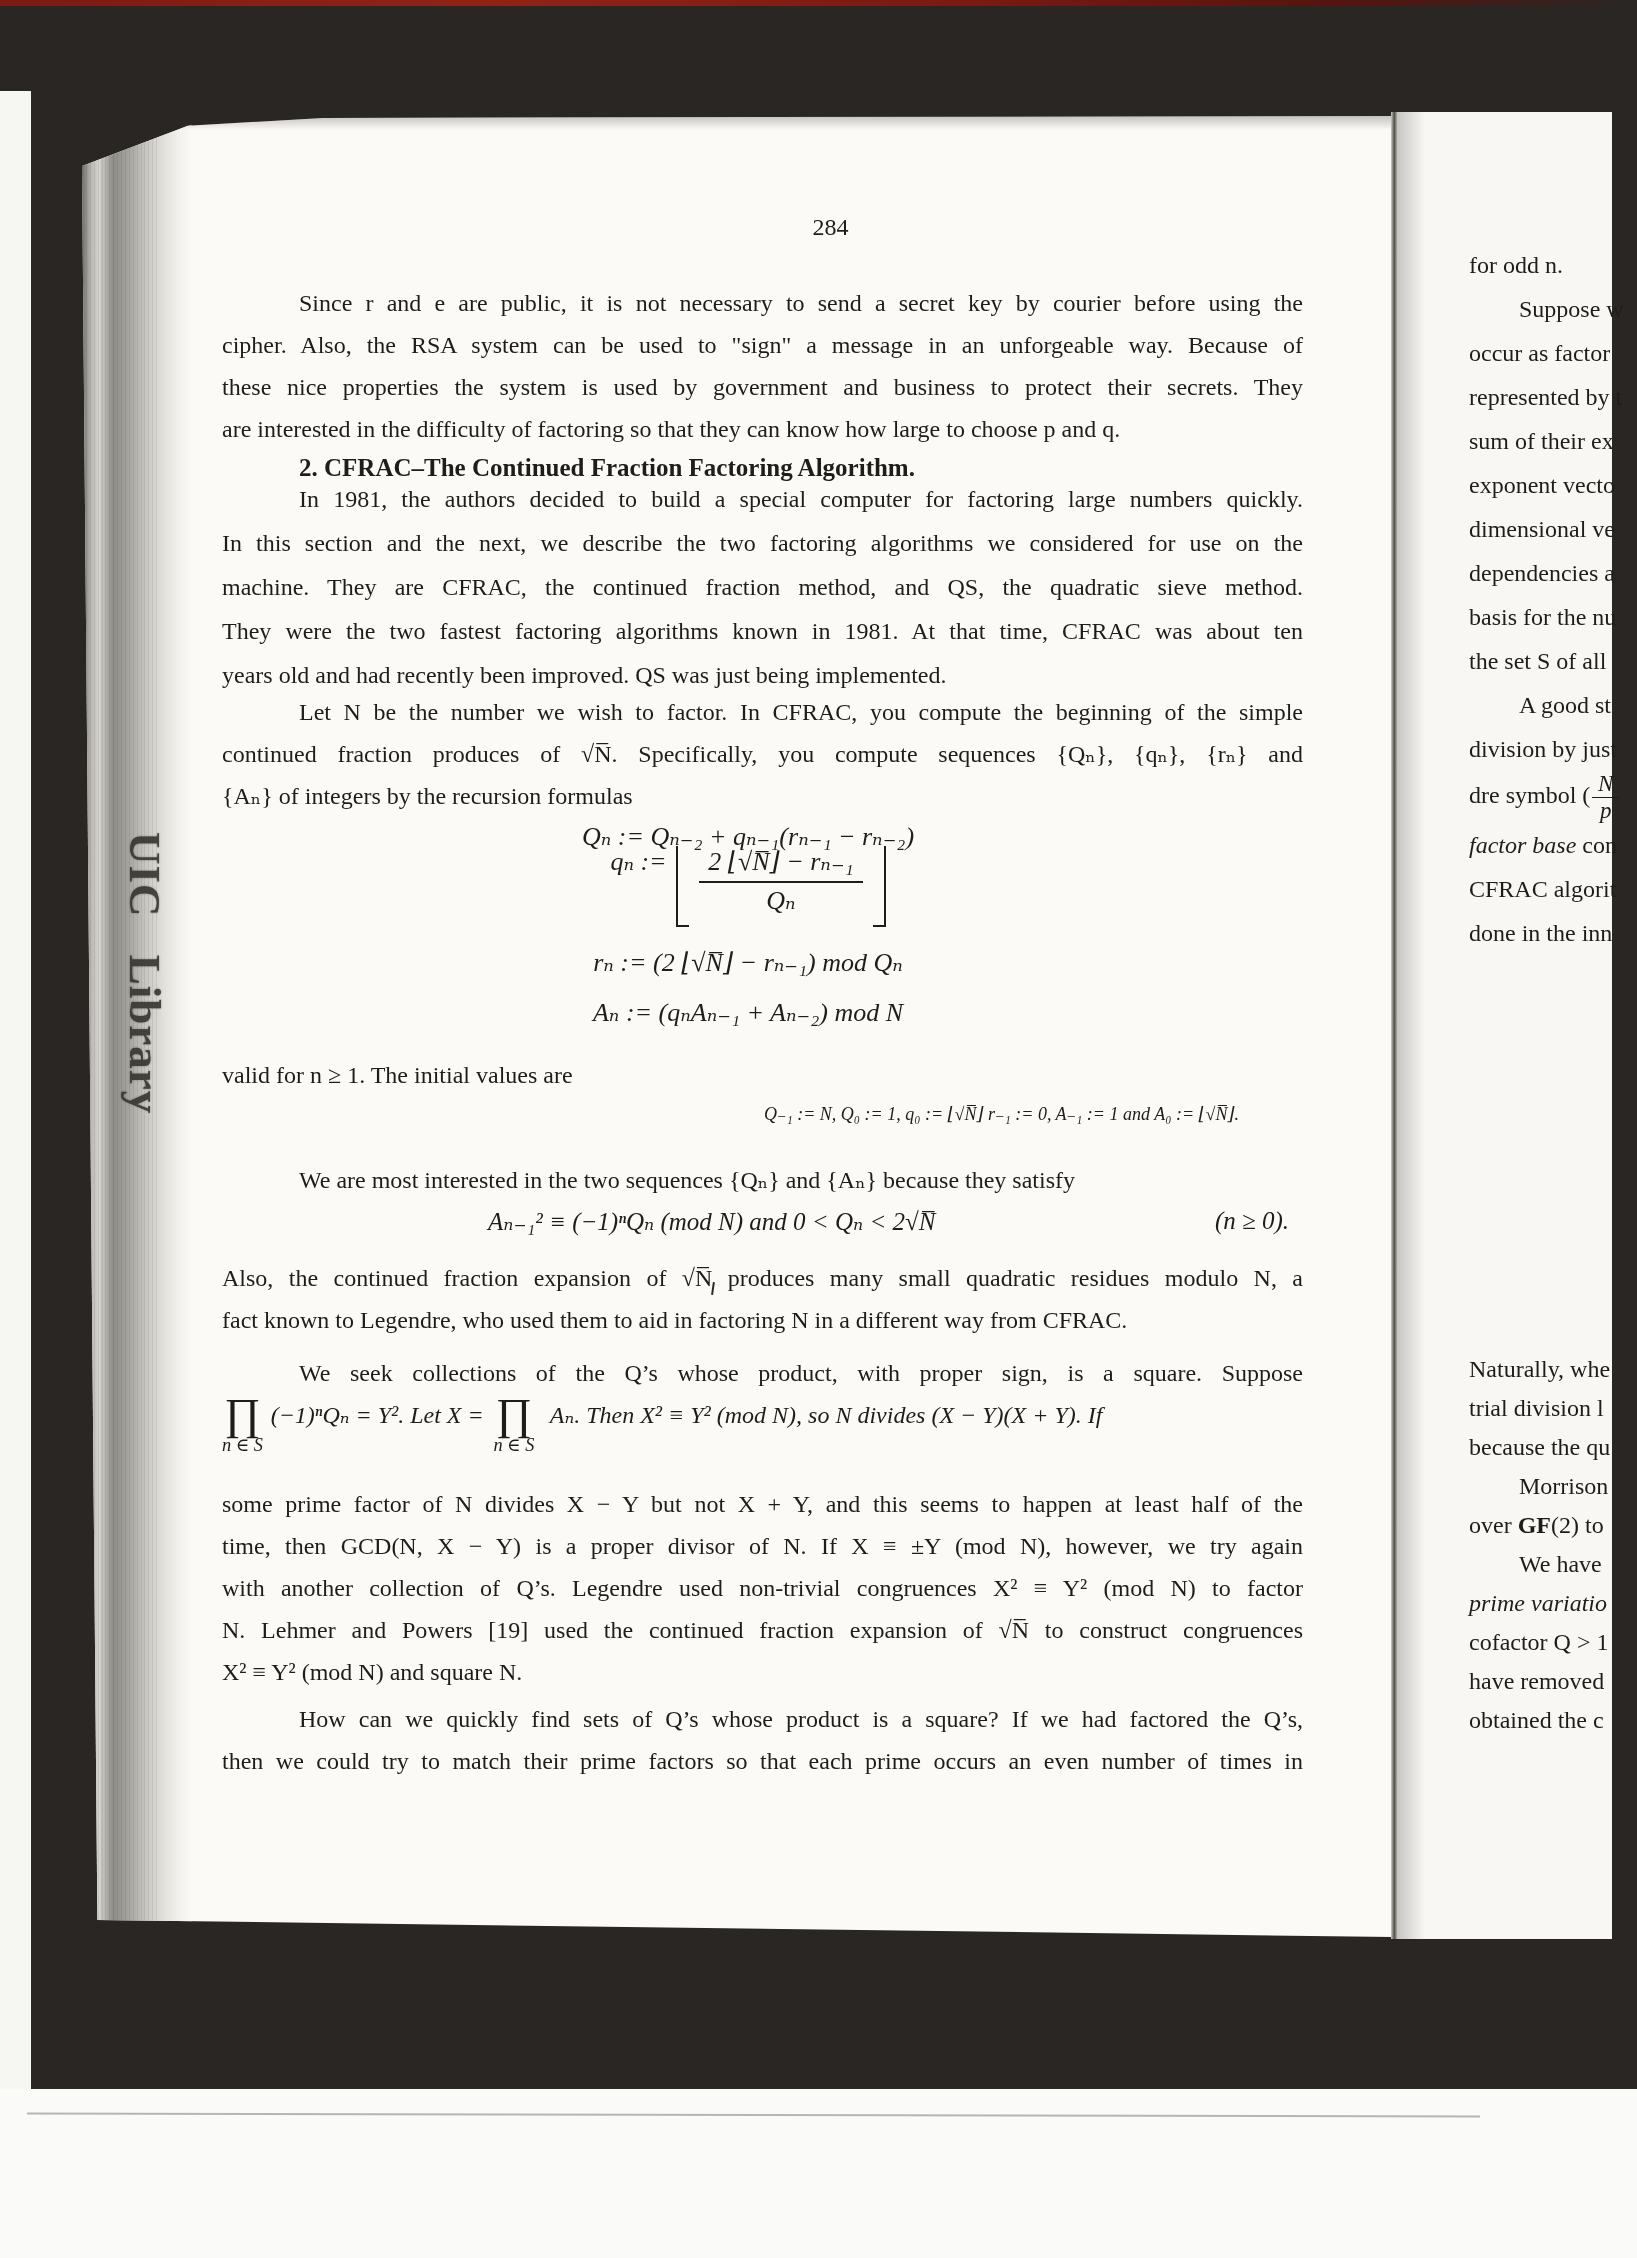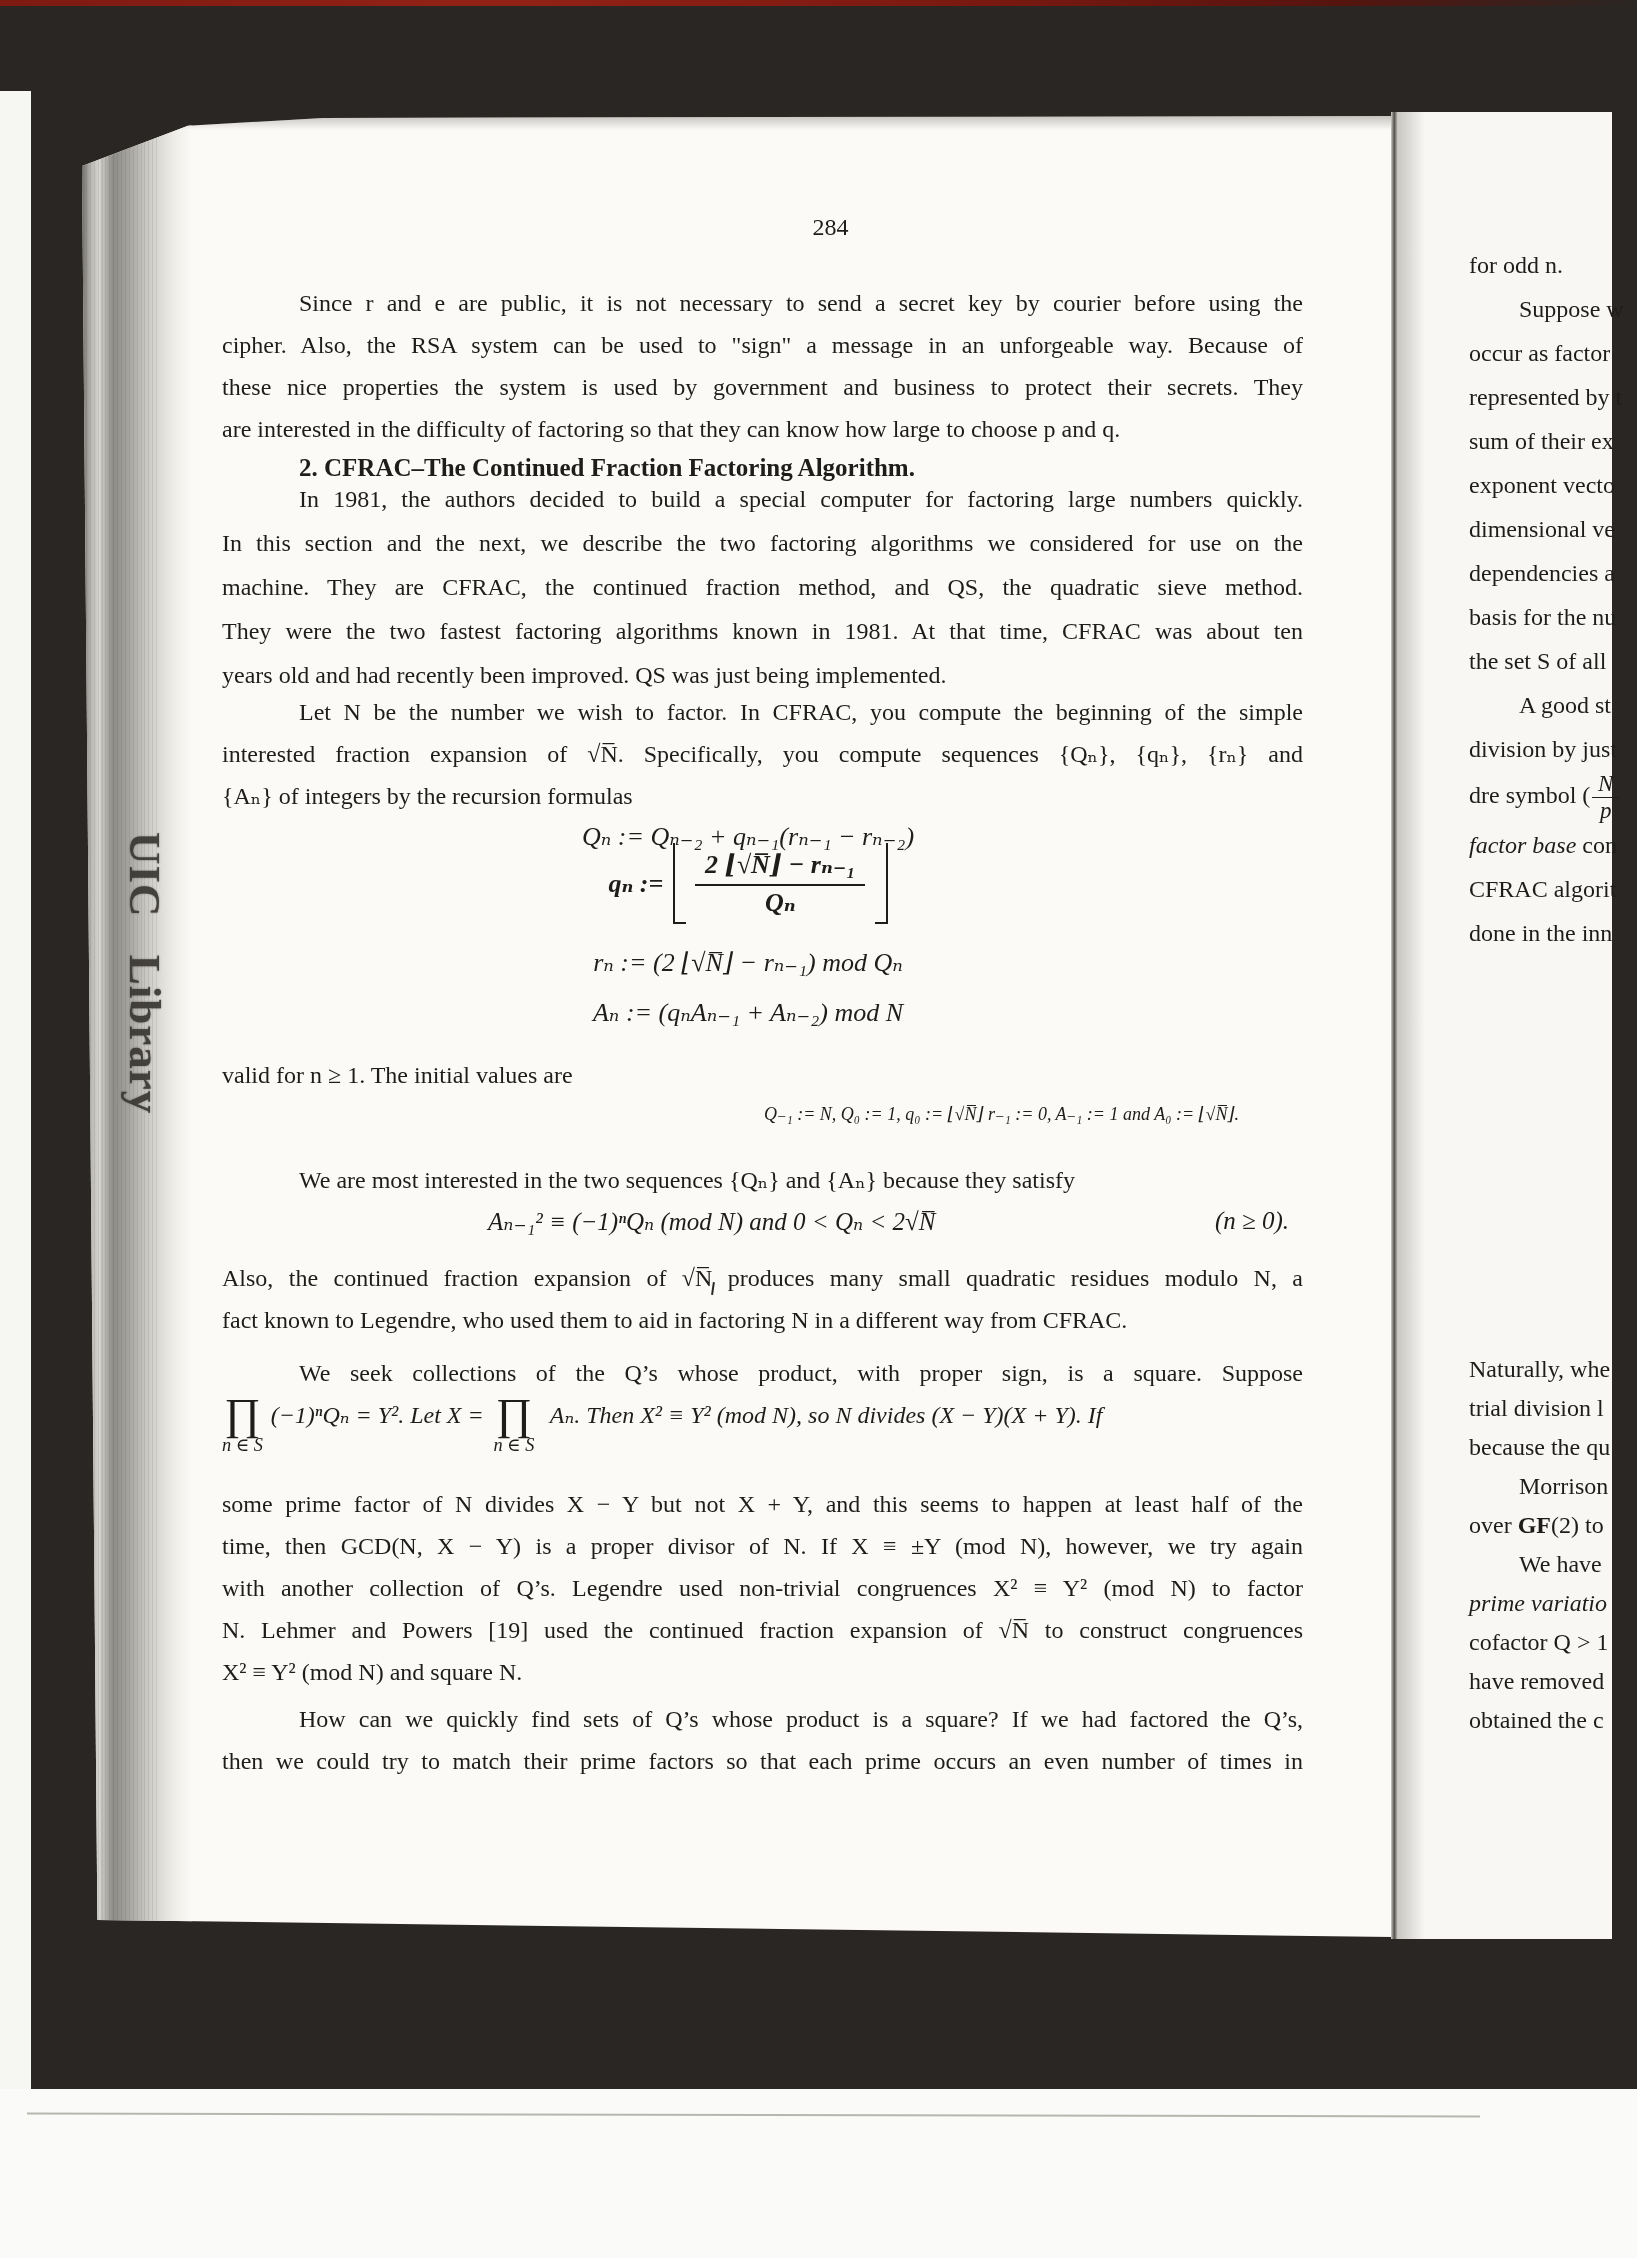--- a/index.html
+++ b/index.html
@@ -52,21 +52,21 @@
   #valid-line{top:938px;}
   #interested-line{top:1043px;left:217px;}
   #para4{top:1141px;}
   #weseek-line{top:1236px;text-indent:77px;}
   #para5rest{top:1367px;}
   #para6{top:1582px;}
   
   #formulas{left:309px;top:705px;width:714px;font-size:26px;font-style:italic;}
   .frow{position:absolute;left:0;right:0;text-align:center;white-space:nowrap;}
   #f1{top:0;}
-  #f2{top:16px;height:93px;display:flex;align-items:center;justify-content:center;gap:9.7px;font-weight:bold;}
+  #f2{top:25px;height:93px;display:flex;justify-content:center;gap:9.7px;}
   #f3{top:126px;}
   #f4{top:176px;}
   .bfl,.bfr{width:10.6px;height:79px;display:inline-block;}
   .bfl{border-left:2.9px solid #1f1d1a;border-bottom:2.9px solid #1f1d1a;}
   .bfr{border-right:2.9px solid #1f1d1a;border-bottom:2.9px solid #1f1d1a;}
   .vfrac{display:inline-flex;flex-direction:column;align-items:center;}
   .vfrac .num{padding:0 9.7px 3.9px 9.7px;border-bottom:2.4px solid #1f1d1a;}
   .vfrac .den{padding-top:1.9px;}
   #init-line{left:385px;top:987px;width:772px;text-align:right;font-size:18px;font-style:italic;white-space:nowrap;}
   #congr{left:406px;top:1091px;width:801px;display:flex;font-size:25px;font-style:italic;white-space:nowrap;}
@@ -118,21 +118,21 @@
   <div class="abs tcol lh46" id="para2" data-indent-first="1">
       <div class="tl jl">In 1981, the authors decided to build a special computer for factoring large numbers quickly.</div>
       <div class="tl jl">In this section and the next, we describe the two factoring algorithms we considered for use on the</div>
       <div class="tl jl">machine.  They are CFRAC, the continued fraction method, and QS, the quadratic sieve method.</div>
       <div class="tl jl">They were the two fastest factoring algorithms known in 1981.  At that time, CFRAC was about ten</div>
       <div class="tl">years old and had recently been improved.  QS was just being implemented.</div>
     </div>
 
   <div class="abs tcol" id="para3" data-indent-first="1">
       <div class="tl jl">Let N be the number we wish to factor.  In CFRAC, you compute the beginning of the simple</div>
-      <div class="tl jl">interested fraction expansion of √N̅.  Specifically, you compute sequences {Qₙ}, {qₙ}, {rₙ} and</div>
+      <div class="tl jl">continued fraction produces of √N̅.  Specifically, you compute sequences {Qₙ}, {qₙ}, {rₙ} and</div>
       <div class="tl">{Aₙ} of integers by the recursion formulas</div>
     </div>
 
   <div class="abs" id="formulas">
     <div class="frow" id="f1"><span>Qₙ := Qₙ₋₂ + qₙ₋₁(rₙ₋₁ − rₙ₋₂)</span></div>
     <div class="frow" id="f2">
       <span>qₙ :=</span>
       <span class="bfl"></span>
       <span class="vfrac">
         <span class="num">2 ⌊√N̅⌋ − rₙ₋₁</span>

